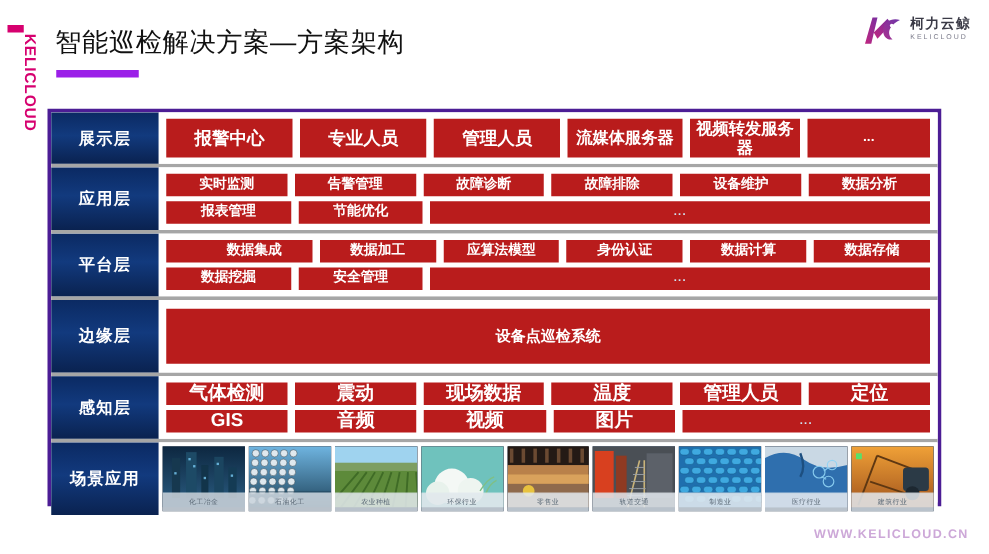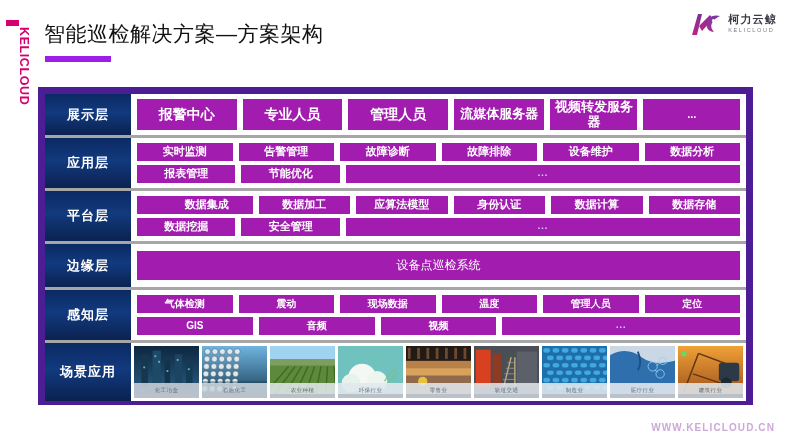--- a/index.html
+++ b/index.html
@@ -82,21 +82,21 @@
   .logo-en {
     font-size: 5.6px; color: #7d7d8c; letter-spacing: 1.6px;
     margin-top: 2.5px; white-space: nowrap;
   }
 
   
   .arch {
     position: absolute;
     left: 38px; top: 87px;
     width: 715px; height: 318px;
-    border: 7px solid #4c1d95;
+    border: 3px solid #4c1d95;
     background: #ffffff;
     display: flex;
     flex-direction: column;
   }
 
   .layer-row {
     display: flex;
     align-items: stretch;
     flex: 0 0 auto;
     border-bottom: 3px solid #a6a6a6;
@@ -123,21 +123,21 @@
     display: flex;
     flex-direction: column;
     gap: 4px;
     justify-content: center;
     background: #ffffff;
   }
 
   .pill-row { display: flex; gap: 6px; align-items: stretch; }
 
   .pill {
-    background: #a21caf;
+    background: #b91c1c;
     color: #ffffff;
     border-radius: 0;
     display: flex;
     align-items: center;
     justify-content: center;
     text-align: center;
     line-height: 1.08;
     padding: 2px 4px;
     white-space: normal;
     flex: 1 1 0;
@@ -147,24 +147,24 @@
   .row-display .pill { height: 31px; font-size: 14px; font-weight: bold; }
   .row-display .pill.small { font-size: 13px; }
   .row-display .pill.dots { font-size: 11px; }
 
   
   .row-std .pill { height: 18px; font-size: 11px; font-weight: bold; }
   .row-std .pill.dots { font-weight: bold; font-size: 9px; letter-spacing: 1px; color: #cfe6f5; }
 
   
   .row-edge .layer-body { padding: 7px 6px; }
-  .row-edge .pill { height: 29px; font-size: 12px; font-weight: normal; }
-
-  
-  .row-sense .pill { height: 18px; font-size: 10px; font-weight: bold; }
+  .row-edge .pill { height: 44px; font-size: 12px; font-weight: bold; }
+
+  
+  .row-sense .pill { height: 18px; font-size: 15px; font-weight: bold; }
   .row-sense .pill.dots { font-size: 9px; letter-spacing: 1px; color: #cfe6f5; }
 
   
   .row-scene { border-bottom: none; }
   .row-scene .layer-body {
     padding: 3px 3px 3px 3px;
     flex-direction: row;
     gap: 3px;
   }
   .scene-tile {
@@ -305,20 +305,21 @@
             <div class="pill" style="flex-grow: 1;">震动</div>
             <div class="pill" style="flex-grow: 1;">现场数据</div>
             <div class="pill" style="flex-grow: 1;">温度</div>
             <div class="pill" style="flex-grow: 1;">管理人员</div>
             <div class="pill" style="flex-grow: 1;">定位</div>
           </div>
           <div class="pill-row">
             <div class="pill" style="flex-grow: 1;">GIS</div>
             <div class="pill" style="flex-grow: 1;">音频</div>
             <div class="pill" style="flex-grow: 1;">视频</div>
+            <div class="pill" style="flex-grow: 1;">图片</div>
             <div class="pill dots" style="flex-grow: 2.13;">...</div>
           </div>
         </div>
       </div>
       <div class="layer-row row-scene">
         <div class="layer-label">场景应用</div>
         <div class="layer-body">
           <div class="scene-tile">
             <div class="scene-art"><svg viewBox="0 0 70 52" preserveAspectRatio="none">
         <defs>

